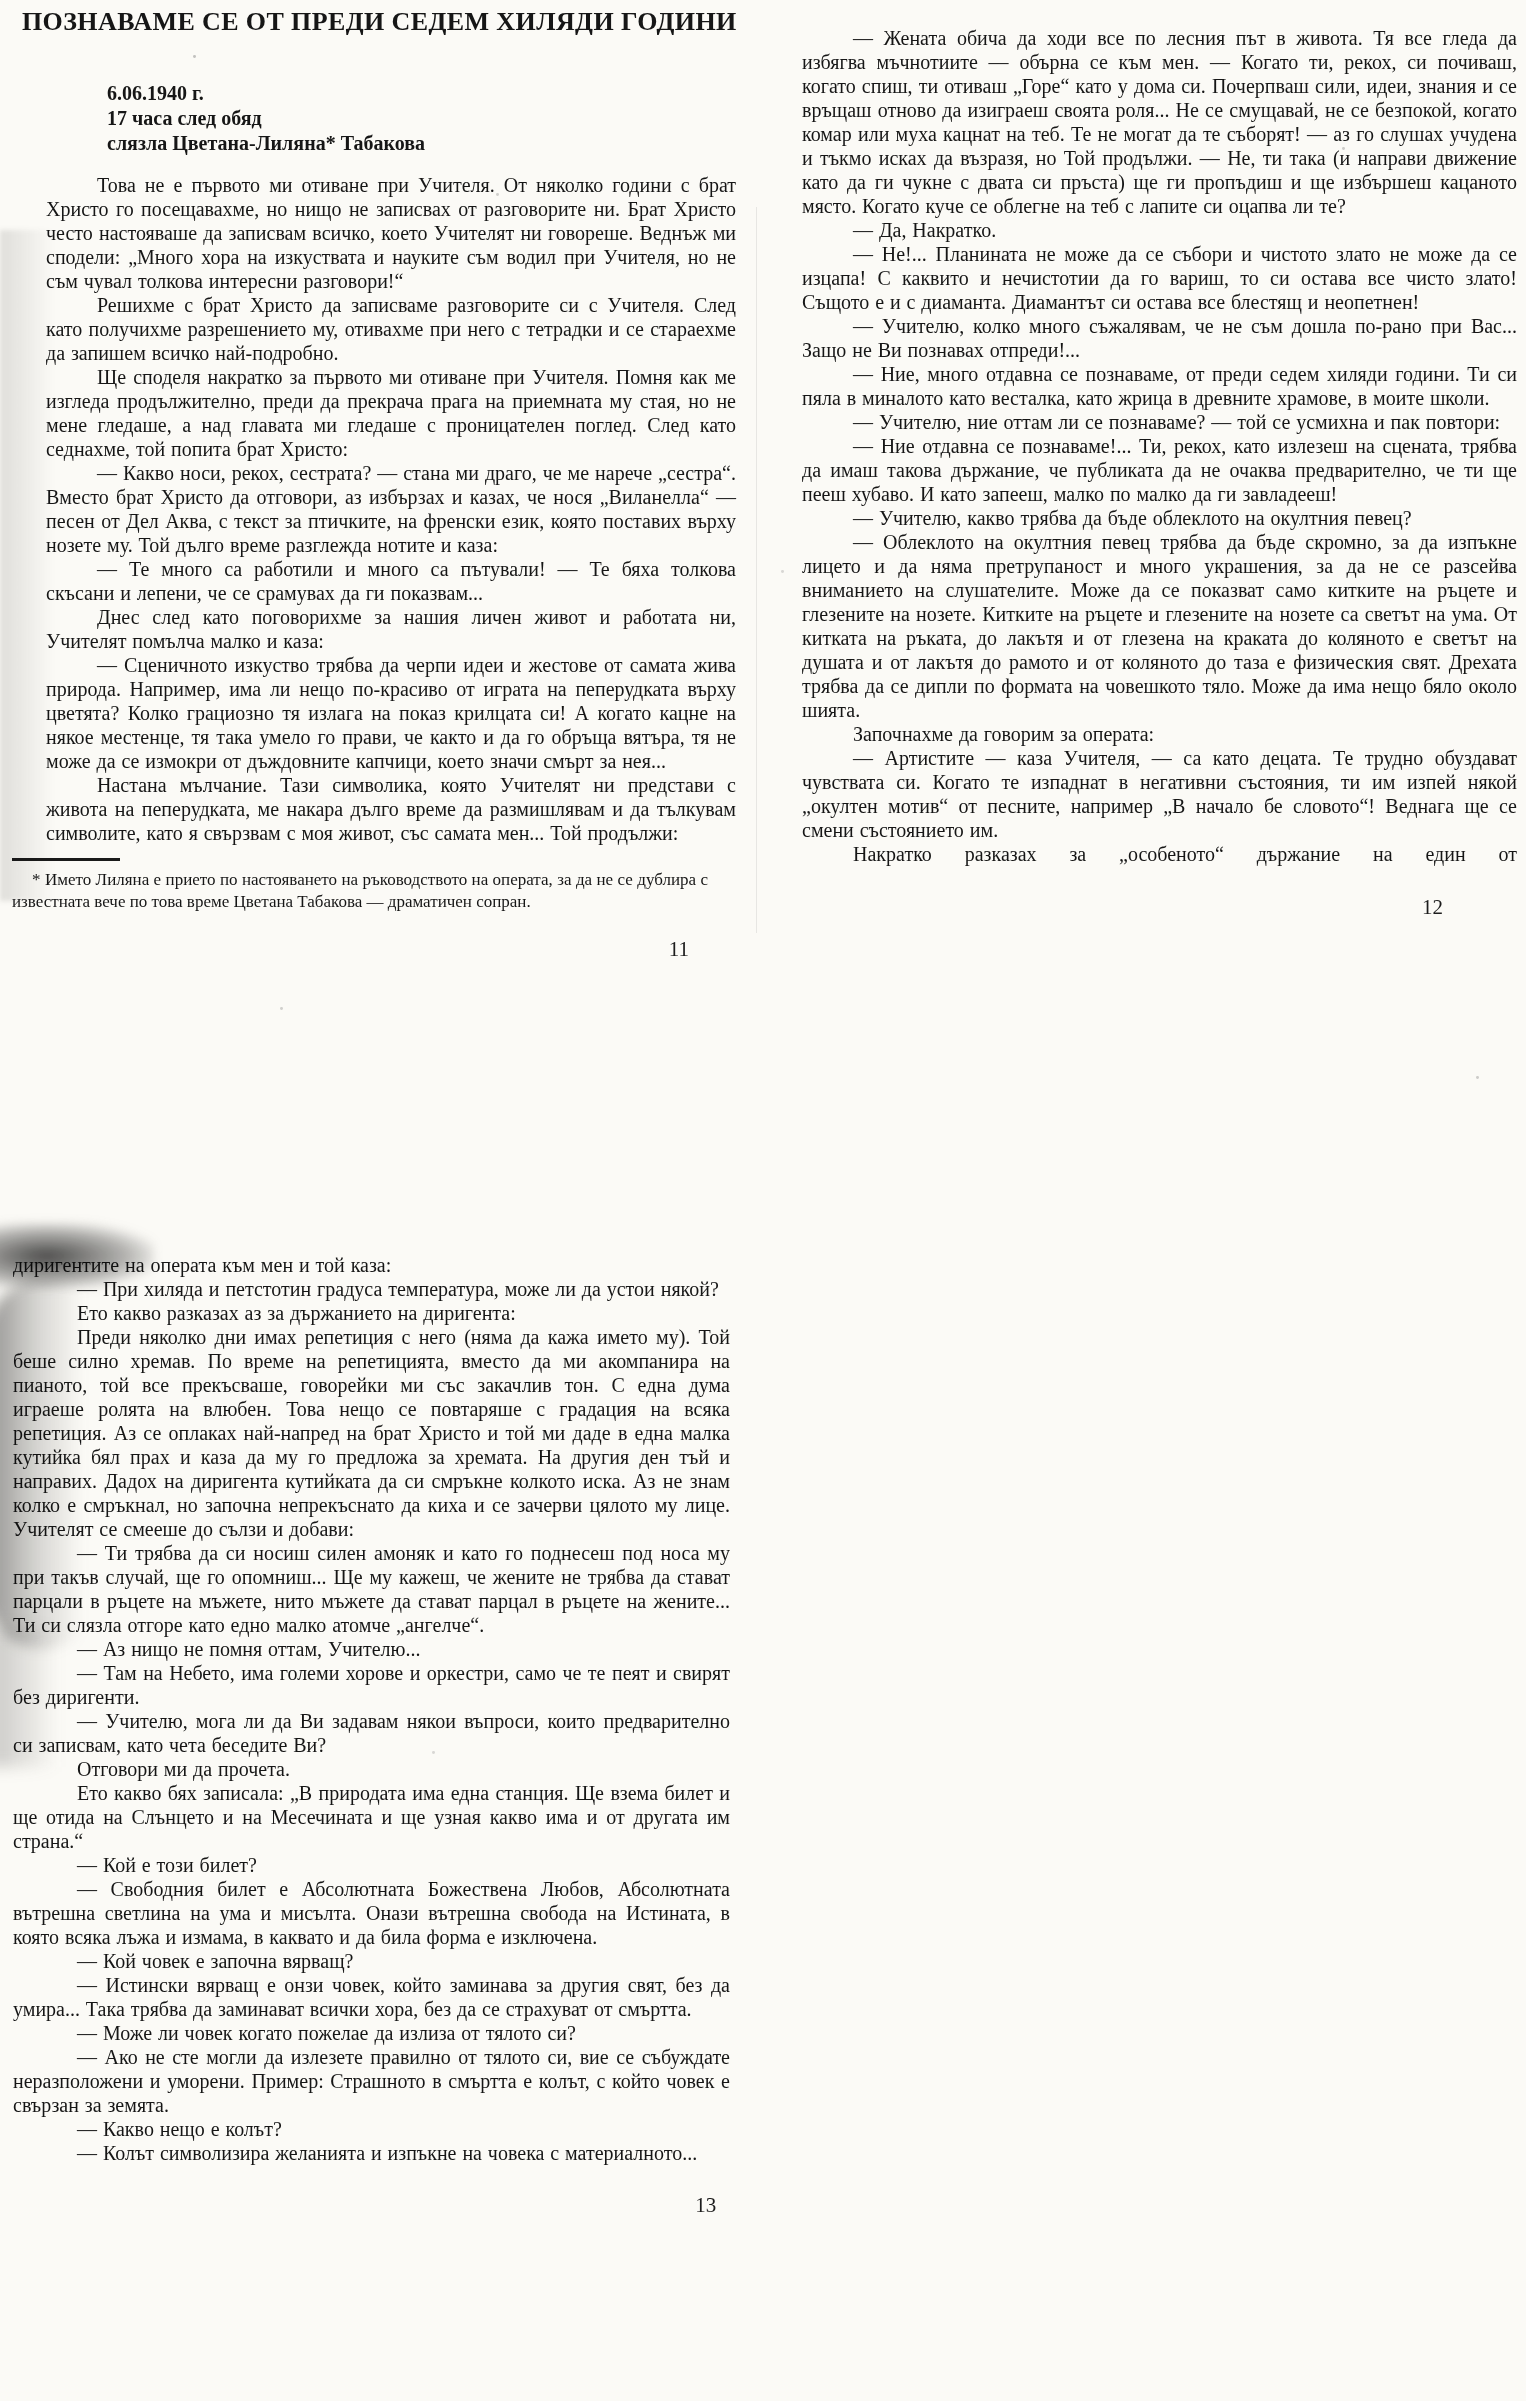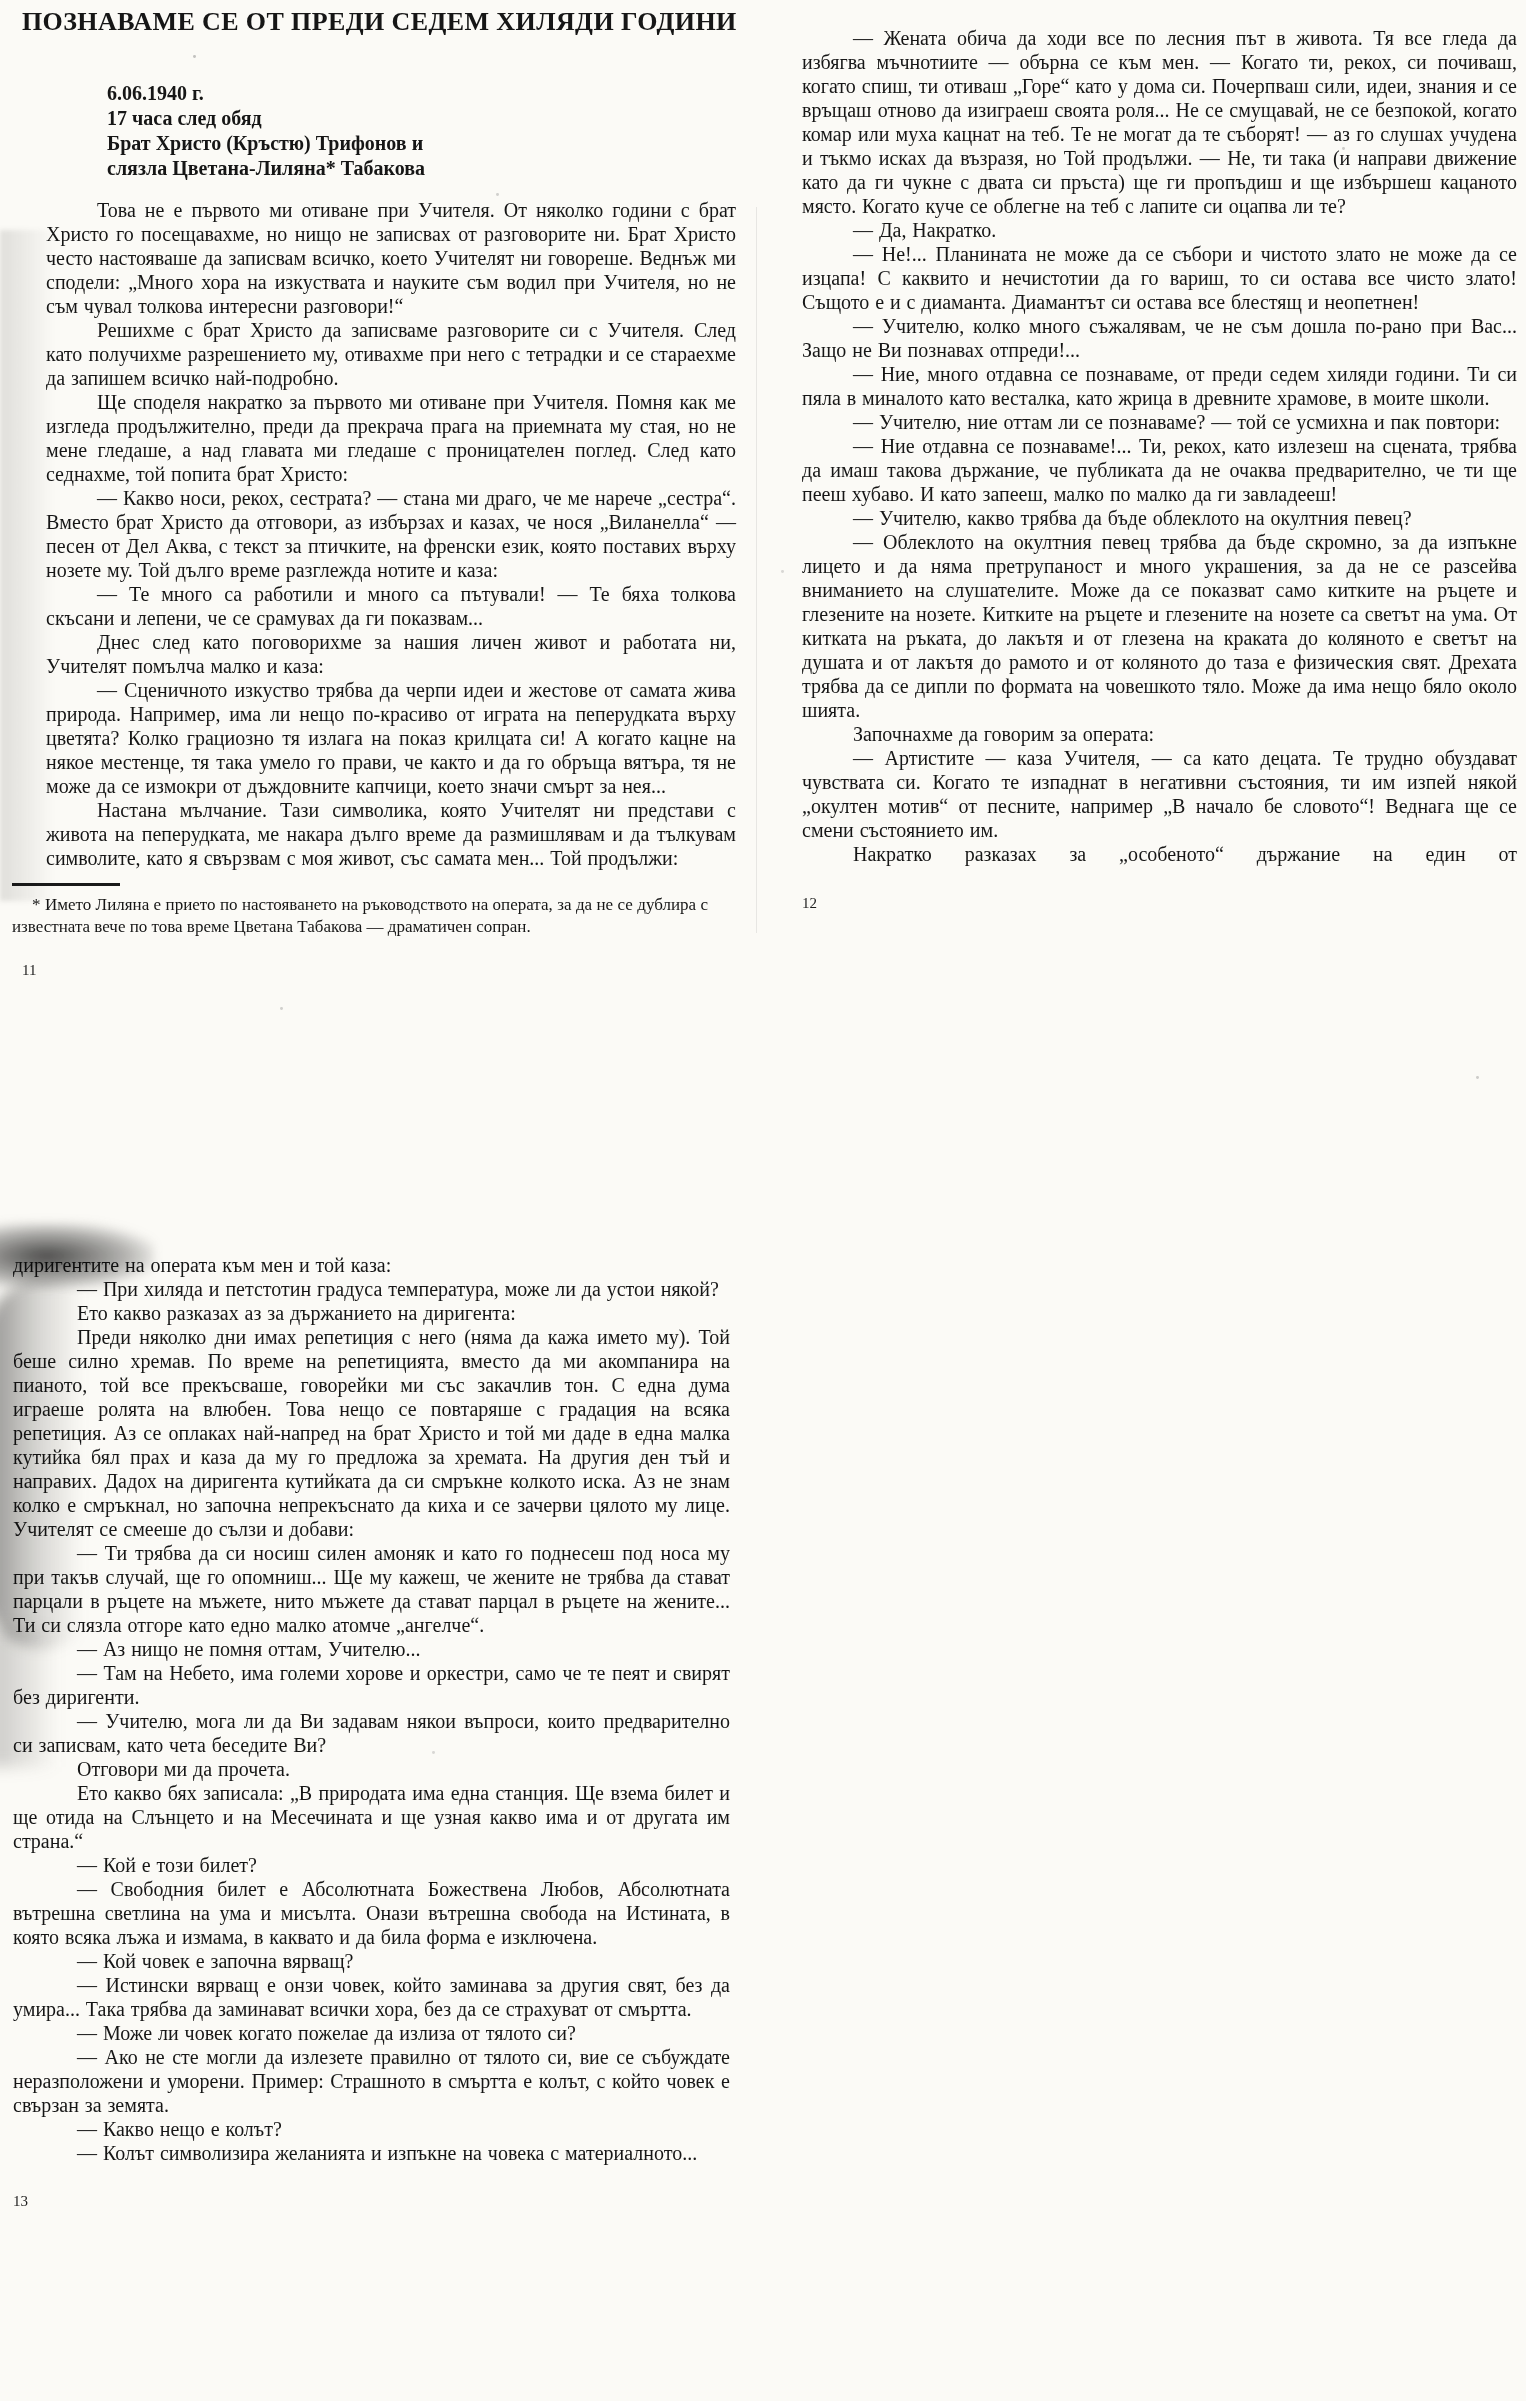--- a/index.html
+++ b/index.html
@@ -35,21 +35,21 @@
   .noindent { text-indent:0 !important; }
   .fill { text-align-last:justify; }
 
   .fn-rule { margin:13px 0 0 -10px; width:108px; height:2.8px; background:#1a1a1a; }
   .footnote {
     margin:8.3px 0 0 -10px; width:696px;
     font-size:17px; line-height:22px;
     text-align:justify; text-indent:20px;
   }
 
-  .pagenum { font-size:15px; text-align:left; color:#1c1c1c; }
+  .pagenum { font-size:21px; text-align:right; color:#1c1c1c; }
   .page11 .pagenum { margin-top:24px; padding-right:46px; }
   .page12 .pagenum { margin-top:29px; padding-right:74px; }
   .page13 .pagenum { margin-top:27.6px; padding-right:13.8px; }
 
   
   .gutter-line {
     position:absolute; left:756px; top:207px; width:0.9px; height:726px;
     background:rgba(60,60,60,.10);
   }
   .edge-tint {
@@ -88,21 +88,20 @@
   }
 </style>
 </head>
 <body>
 
 <section class="page page11">
   <h1 class="title">ПОЗНАВАМЕ СЕ ОТ ПРЕДИ СЕДЕМ ХИЛЯДИ ГОДИНИ</h1>
   <div class="meta">
     <div>6.06.1940 г.</div>
     <div>17 часа след обяд</div>
-    <div>Брат Христо (Кръстю) Трифонов и</div>
     <div>слязла Цветана-Лиляна* Табакова</div>
   </div>
   <div class="body">
       <div class="para">Това не е първото ми отиване при Учителя. От няколко години с брат Христо го посещавахме, но нищо не записвах от разговорите ни. Брат Христо често настояваше да записвам всичко, което Учителят ни говореше. Веднъж ми сподели: „Много хора на изкуствата и науките съм водил при Учителя, но не съм чувал толкова интересни разговори!“</div>
       <div class="para">Решихме с брат Христо да записваме разговорите си с Учителя. След като получихме разрешението му, отивахме при него с тетрадки и се стараехме да запишем всичко най-подробно.</div>
       <div class="para">Ще споделя накратко за първото ми отиване при Учителя. Помня как ме изгледа продължително, преди да прекрача прага на приемната му стая, но не мене гледаше, а над главата ми гледаше с проницателен поглед. След като седнахме, той попита брат Христо:</div>
       <div class="para">— Какво носи, рекох, сестрата? — стана ми драго, че ме нарече „сестра“. Вместо брат Христо да отговори, аз избързах и казах, че нося „Виланелла“ — песен от Дел Аква, с текст за птичките, на френски език, която поставих върху нозете му. Той дълго време разглежда нотите и каза:</div>
       <div class="para">— Те много са работили и много са пътували! — Те бяха толкова скъсани и лепени, че се срамувах да ги показвам...</div>
       <div class="para">Днес след като поговорихме за нашия личен живот и работата ни, Учителят помълча малко и каза:</div>
       <div class="para">— Сценичното изкуство трябва да черпи идеи и жестове от самата жива природа. Например, има ли нещо по-красиво от играта на пеперудката върху цветята? Колко грациозно тя излага на показ крилцата си! А когато кацне на някое местенце, тя така умело го прави, че както и да го обръща вятъра, тя не може да се измокри от дъждовните капчици, което значи смърт за нея...</div>

